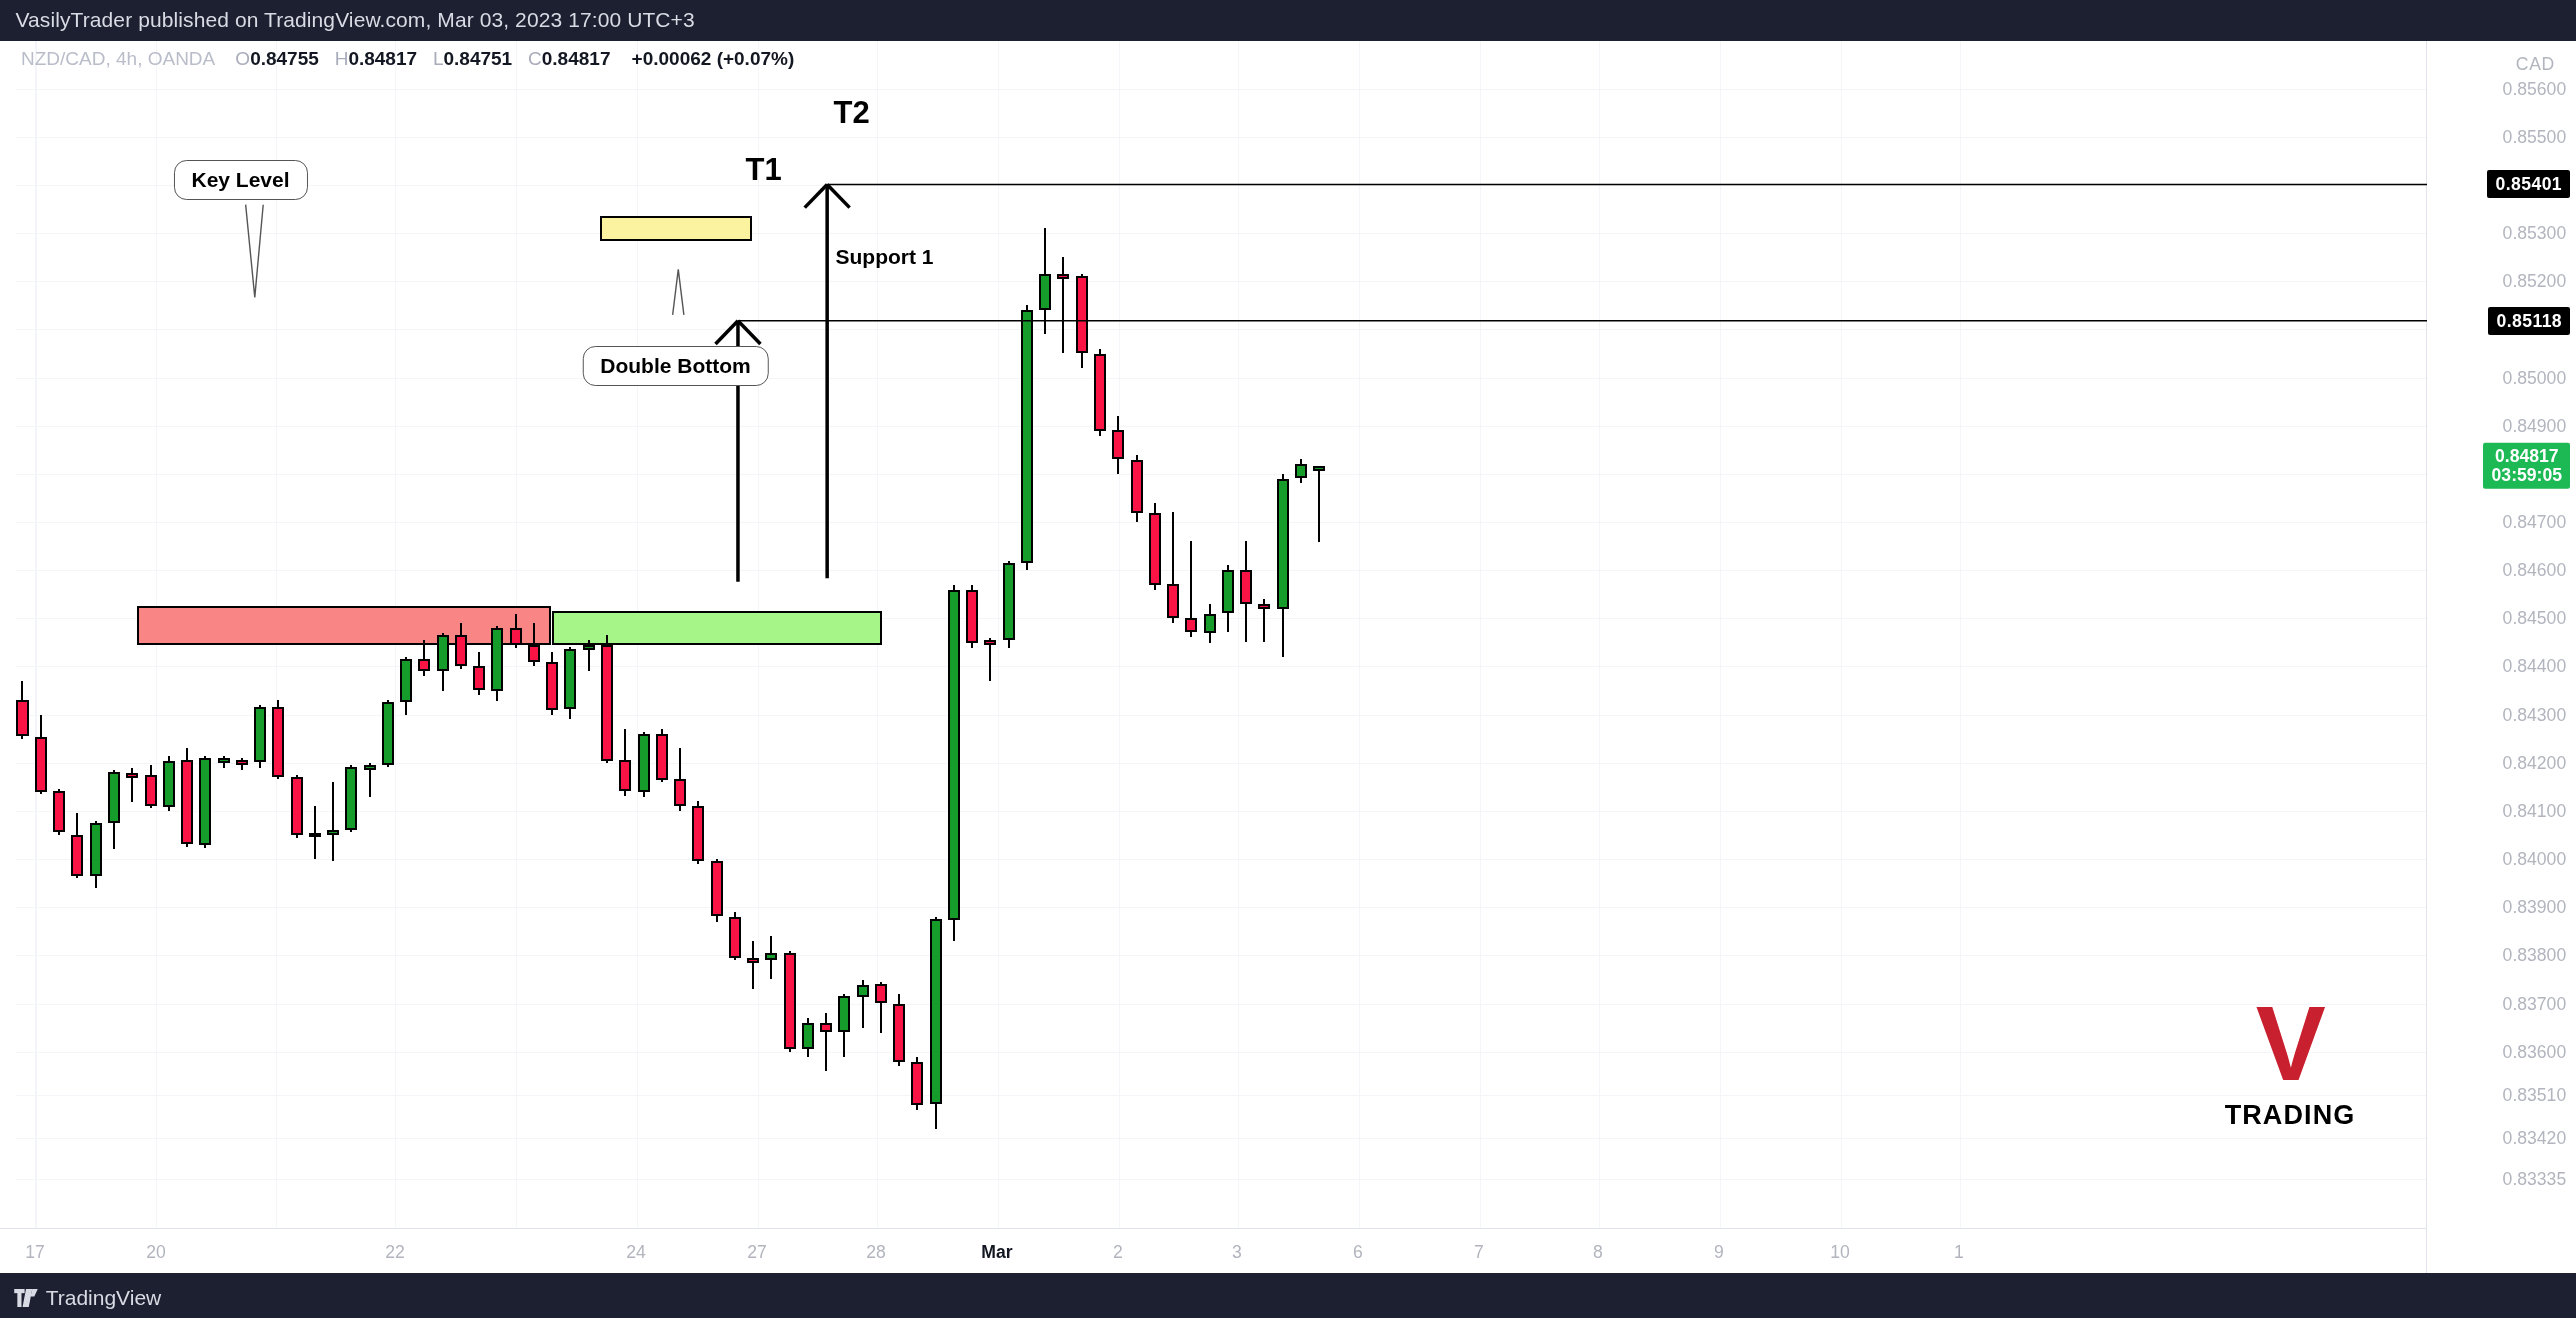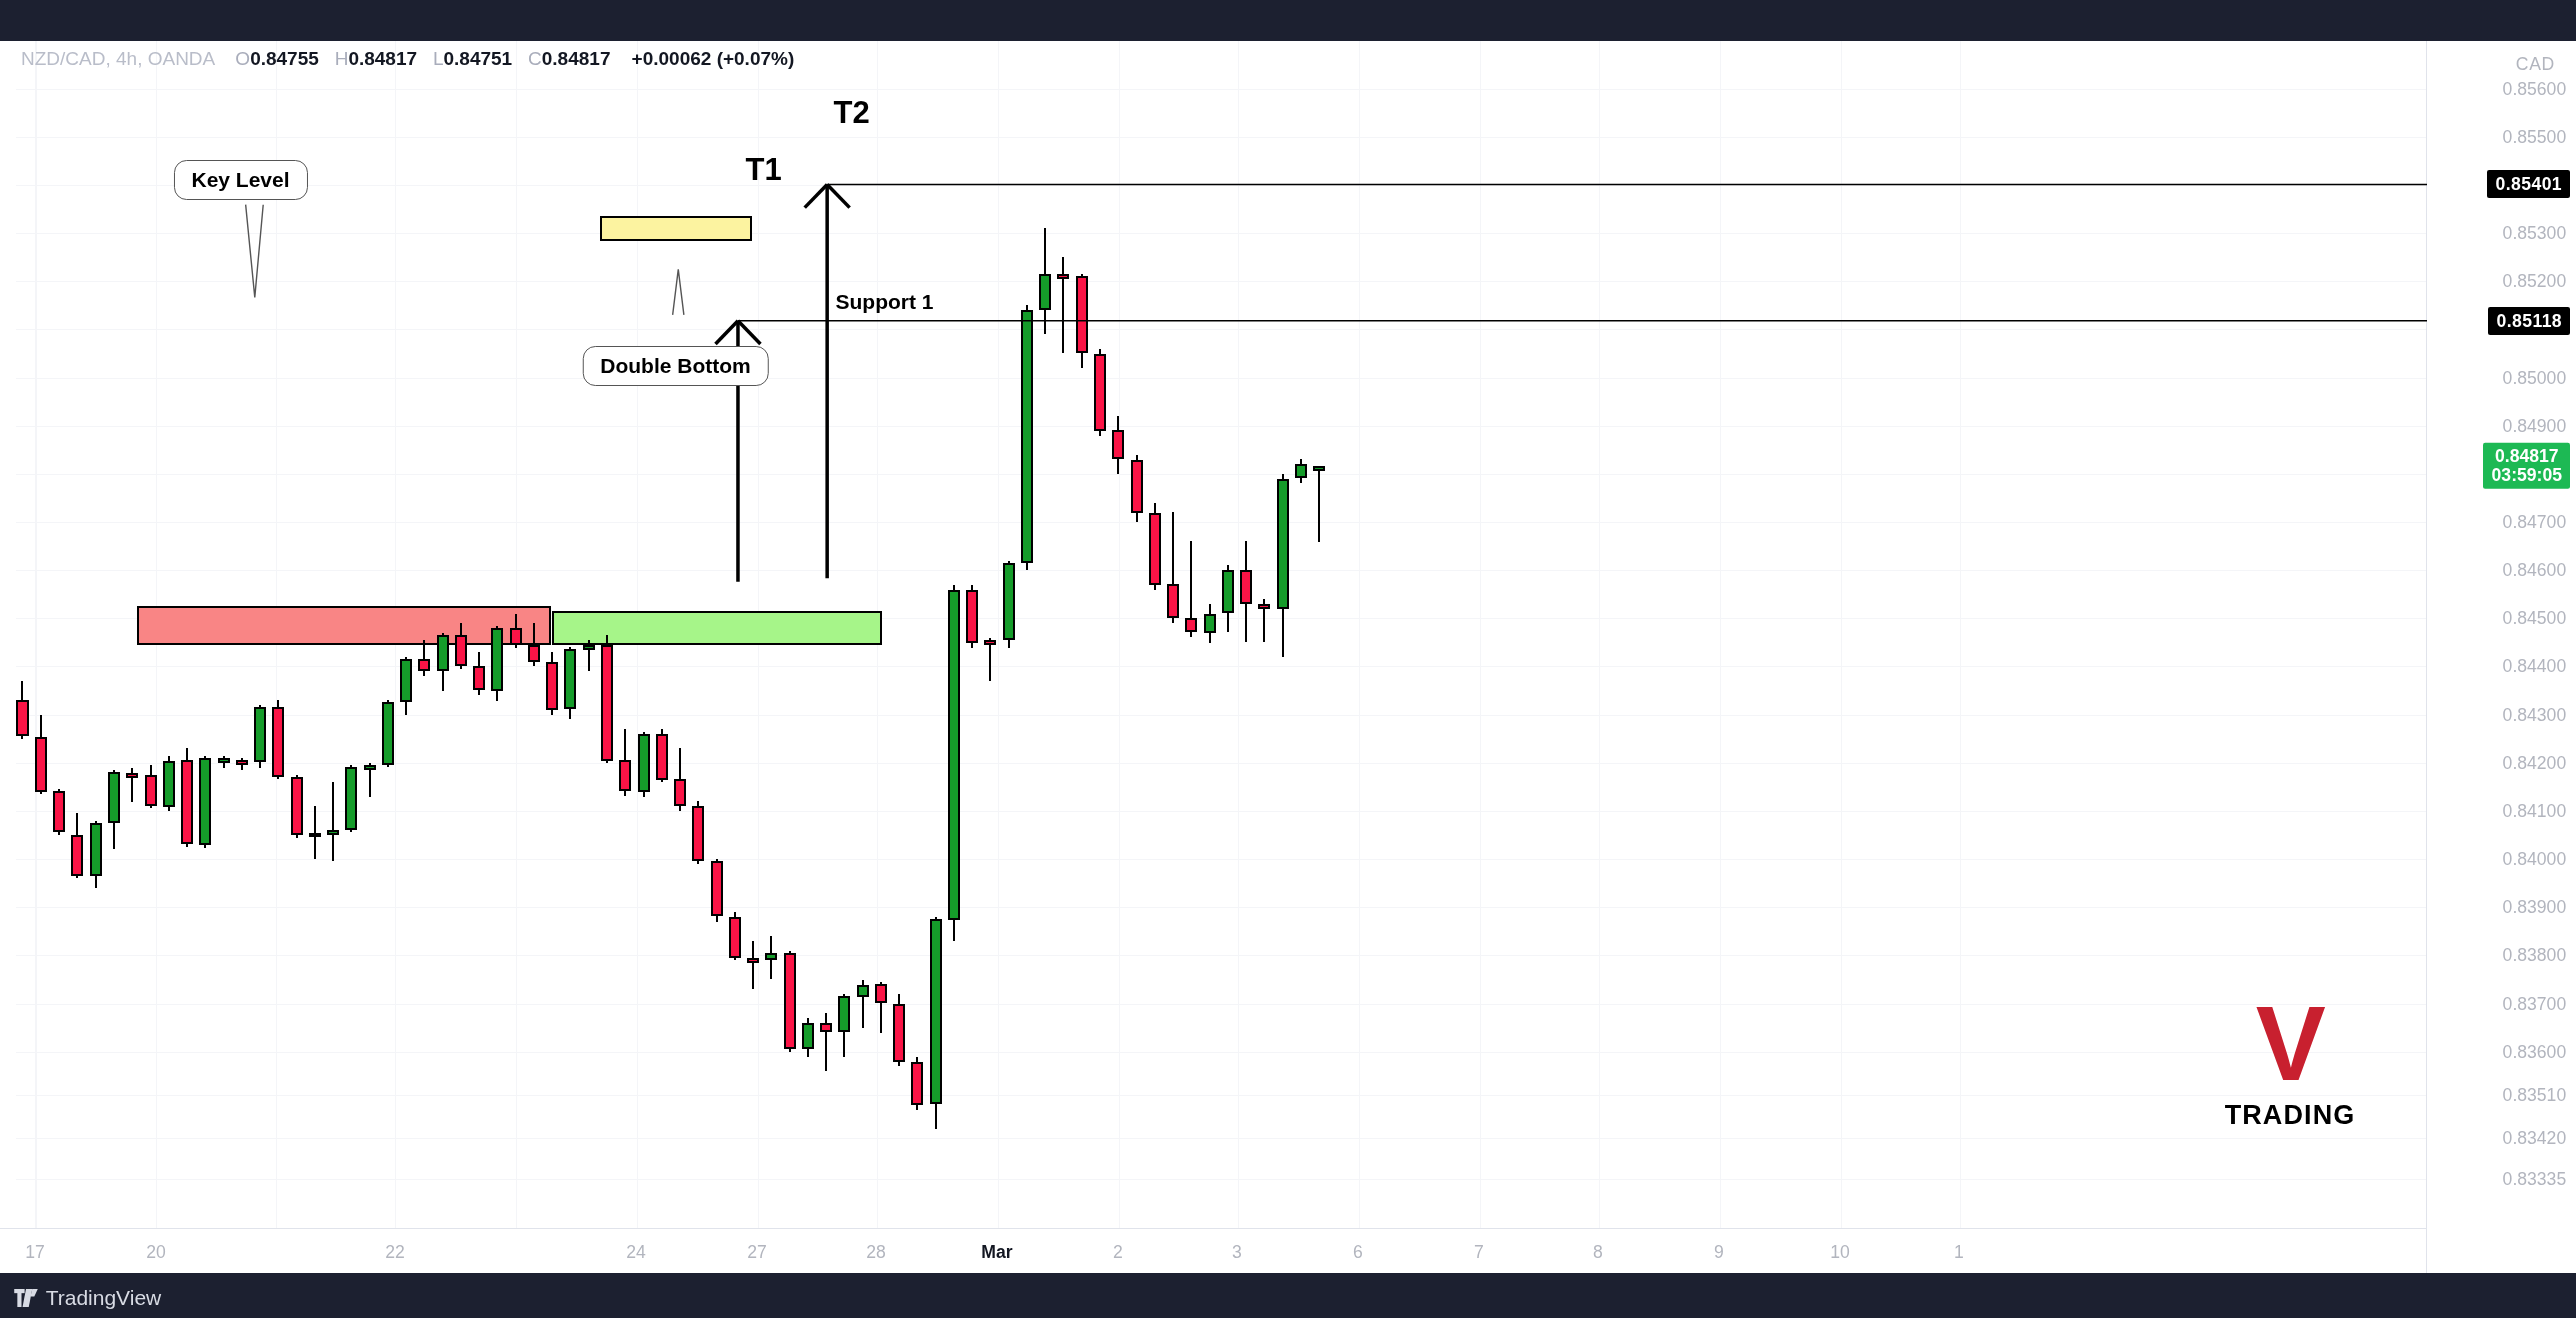--- a/index.html
+++ b/index.html
@@ -53,34 +53,37 @@
   
   .cd{position:absolute;}
   .cd .wick{position:absolute;width:2.1px;background:#000;left:50%;margin-left:-1.1px;}
   .cd .body{position:absolute;left:0;width:100%;border:2.1px solid #000;box-sizing:border-box;}
   .up .body{background:#159c2a;}
   .dn .body{background:#fa1446;}
 
   
   .callout{position:absolute;background:#fff;border:1.4px solid #555;border-radius:12.6px;
            padding:7px 17px;font-size:21px;font-weight:bold;color:#000;white-space:nowrap;}
-  .plainlab{position:absolute;font-size:21px;font-weight:bold;color:#000;white-space:nowrap;margin-top:45px;}
+  .plainlab{position:absolute;font-size:21px;font-weight:bold;color:#000;white-space:nowrap;}
   .biglab{position:absolute;font-size:31px;font-weight:bold;color:#000;white-space:nowrap;margin-top:13px;}
   svg.ov{position:absolute;left:0;top:0;overflow:visible;pointer-events:none;}
 
   
   .vlogo{position:absolute;text-align:center;}
   .vlogo .vmark{font-size:105px;font-weight:bold;color:#c8202f;line-height:.9;letter-spacing:-1.4px;}
   .vlogo .vtxt{font-size:27px;font-weight:bold;color:#000;letter-spacing:1.1px;margin-top:8px;}
 </style>
 </head>
 <body>
 
 <div id="root">
 
+  <div class="attrbar">
+    <div class="txt">VasilyTrader published on TradingView.com, Mar 03, 2023 17:00 UTC+3</div>
+  </div>
 
   <div class="canvas">
     <div class="plot" id="plot">
         <div class="hgrid" style="top: 48px;"></div>
         <div class="hgrid" style="top: 96px;"></div>
         <div class="hgrid" style="top: 144px;"></div>
         <div class="hgrid" style="top: 192px;"></div>
         <div class="hgrid" style="top: 240px;"></div>
         <div class="hgrid" style="top: 288px;"></div>
         <div class="hgrid" style="top: 337px;"></div>

